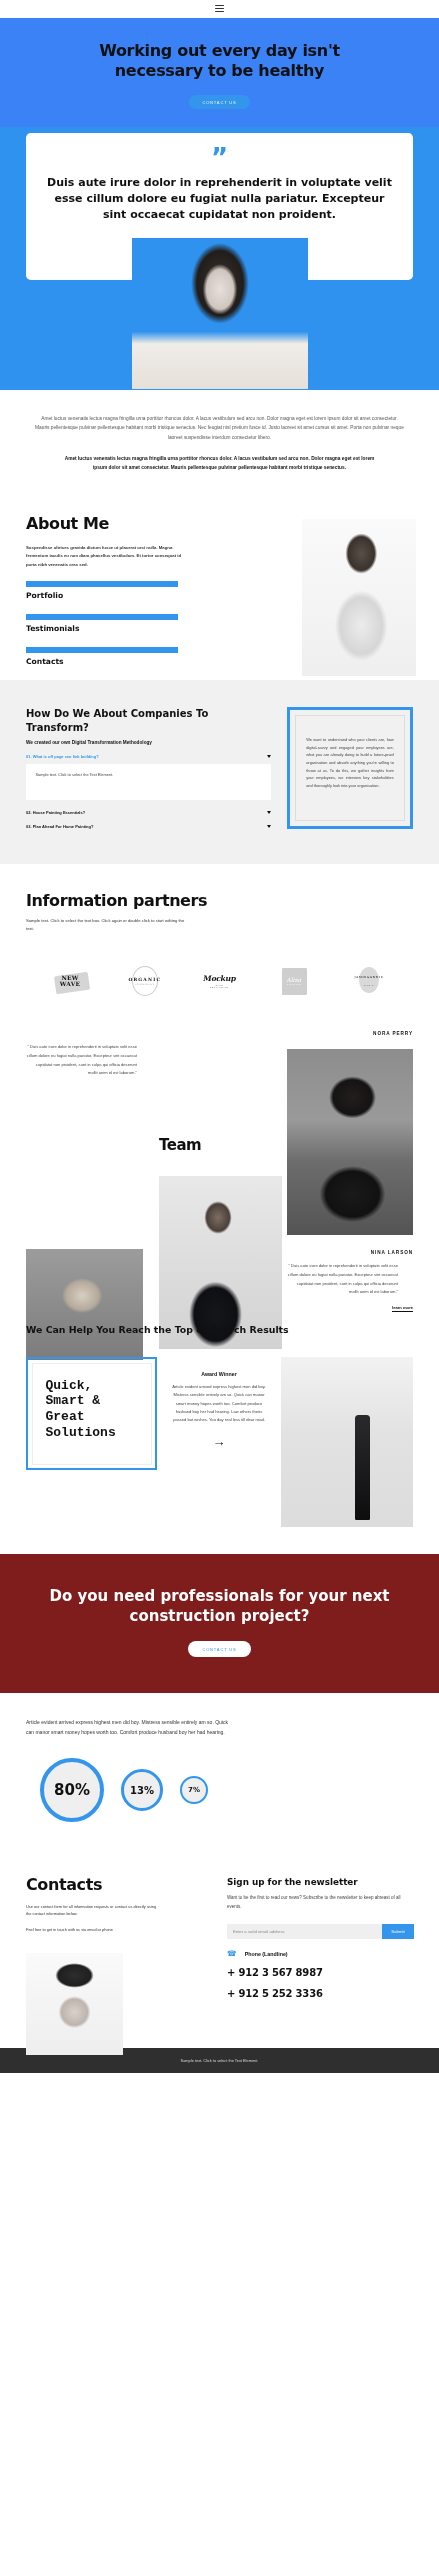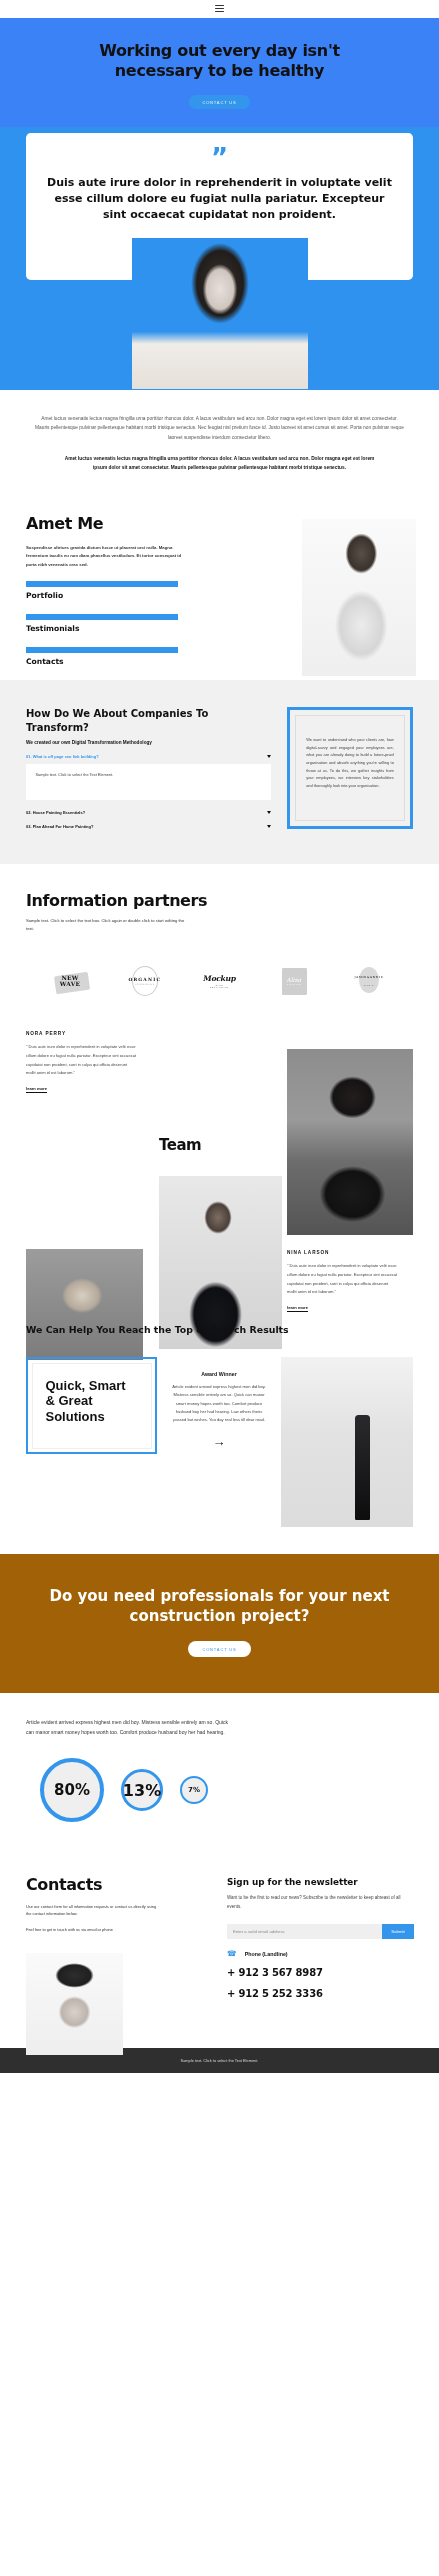--- a/index.html
+++ b/index.html
@@ -91,58 +91,58 @@
   .logo-mockup .t3 { font-size:1.5px; letter-spacing:0.9px; color:#333; margin-top:1.2px; }
   .logo-alisa { background:#cecece; width:24.6px; height:27px; display:flex; flex-direction:column; align-items:center; justify-content:center; border-radius:1.2px; }
   .logo-alisa .t1 { font-family:"DejaVu Serif", serif; font-size:5.9px; color:#fff; font-style:italic; }
   .logo-alisa .t2 { font-size:1.5px; letter-spacing:0.8px; color:#fff; margin-top:1.2px; }
   .logo-jamie { text-align:center; position:relative; }
   .logo-jamie .blob { position:absolute; left:50%; top:42%; transform:translate(-50%,-50%); width:20px; height:26px; background:#d9d9d9; border-radius:50%; }
   .logo-jamie .t1 { font-family:"DejaVu Serif", serif; font-size:2.6px; letter-spacing:0.8px; position:relative; }
   .logo-jamie .t2 { font-size:1.5px; letter-spacing:0.8px; color:#555; margin-top:5.3px; position:relative; }
 
   
-  .team { position:relative; padding:5.9px 26px 17.6px; min-height:275px; }
+  .team { position:relative; padding:5.9px 26px 17.6px; min-height:275px;text-align:right; }
   .team-name { font-size:4.7px; font-weight:700; letter-spacing:0.9px; }
   .team-quote { font-size:4.1px; line-height:2.1; color:#444; margin-top:7px; width:111px; }
   .learn-more { display:inline-block; margin-top:8.2px; font-size:4.1px; font-weight:700; border-bottom:1.2px solid #111; padding-bottom:1.2px; cursor:pointer; color:#111; text-decoration:none;}
   .team-title { position:absolute; left:159px; top:111px; font-size:15px; font-weight:800; letter-spacing:-0.5px; font-family:"DejaVu Sans", sans-serif; }
   .ph { overflow:hidden; position:absolute; background:#ddd; }
   .team-ph-nina { right:26px; top:23.4px; width:126px; height:186px; }
   .team-ph-man { left:159px; top:151px; width:123px; height:173px; }
   .team-ph-blonde { left:26px; top:224px; width:117px; height:111px; }
   .team-right-block { position:absolute; right:26px; top:225px; width:126px; }
 
   
   .sr { padding:23.4px 26px 27px; position:relative; }
   .sr h3 { font-size:9.4px; line-height:1.32; font-weight:800; font-family:"DejaVu Sans", sans-serif; }
   .sr-grid { display:flex; gap:14px; margin-top:21px; align-items:flex-start; }
   .sr-card { width:131px; border:2.9px solid #3396ec; padding:3.5px; flex:none;}
   .sr-card-inner { border:0.6px solid #eee; padding:14px 13px 23.4px; }
-  .sr-card-inner h4 { font-size:13px; font-weight:800; line-height:1.2; font-family:Liberation Sans, sans-serif; }
+  .sr-card-inner h4 { font-size:13px; font-weight:800; line-height:1.2; font-family:Liberation Mono, monospace; }
   .sr-mid { flex:1; text-align:center; padding-top:14px; }
   .sr-mid h5 { font-size:5.3px; font-weight:700; }
   .sr-mid p { font-size:4.1px; line-height:2.0; color:#444; margin-top:5.9px; }
   .arrow-ico { margin-top:10.5px; font-size:13px; line-height:1; color:#111; }
   .sr-photo { width:132px; height:170px; overflow:hidden; flex:none; }
 
   
-  .cta { background:#a16207; padding:33px 23.4px 36px; text-align:center; }
+  .cta { background:#7f1d1d; padding:33px 23.4px 36px; text-align:center; }
   .cta h2 { font-size:15px; line-height:1.3; font-weight:800; color:#fff; font-family:"DejaVu Sans", sans-serif; }
   .btn-white { display:inline-block; margin-top:15px; background:#fff; color:#3396ec; font-size:4.1px; letter-spacing:0.8px;
                padding:5.3px 14px; border-radius:11.7px; border:none; cursor:pointer; font-family:"Liberation Sans", sans-serif;}
 
   
   .stats { padding:24.6px 26px 33px; }
   .stats p { font-size:5px; line-height:2.0; color:#333; max-width:205px; }
   .circles { display:flex; align-items:center; gap:17px; margin-top:21px; padding-left:14px;}
   .circle { border-radius:50%; background:#efefef; display:flex; align-items:center; justify-content:center;
             font-weight:800; font-family:"DejaVu Sans", sans-serif; color:#111; }
   .c1 { width:64px; height:64px; border:4.1px solid #3396ec; font-size:15px; }
-  .c2 { width:42px; height:42px; border:3.5px solid #3396ec; font-size:16px; }
+  .c2 { width:42px; height:42px; border:3.5px solid #3396ec; font-size:10px; }
   .c3 { width:28px; height:28px; border:2.9px solid #3396ec; font-size:7px; }
 
   
   .contacts { padding:20px 26px 17.6px; position:relative; min-height:193px; }
   .contacts h2 { font-size:16px; font-weight:800; letter-spacing:-0.4px; font-family:"DejaVu Sans", sans-serif; }
   .contacts .c-p { font-size:3.9px; line-height:1.9; color:#333; margin-top:8.2px; max-width:135px; }
   .contacts .c-p2 { margin-top:8.2px; }
   .contact-photo { position:absolute; left:26px; top:98px; width:97px; height:102px; overflow:hidden; }
   .news { position:absolute; left:227px; top:22px; width:187px; }
   .news h3 { font-size:8.8px; font-weight:700; font-family:"DejaVu Sans", sans-serif; }
@@ -248,21 +248,21 @@
     </div>
     <div class="blue-bottom-pad"></div>
   </div>
 
   <div class="intro">
     <p class="light">Amet luctus venenatis lectus magna fringilla urna porttitor rhoncus dolor. A lacus vestibulum sed arcu non. Dolor magna eget est lorem ipsum dolor sit amet consectetur. Mauris pellentesque pulvinar pellentesque habitant morbi tristique senectus. Nec feugiat nisl pretium fusce id. Justo laoreet sit amet cursus sit amet. Porta non pulvinar neque laoreet suspendisse interdum consectetur libero.</p>
     <p class="bold">Amet luctus venenatis lectus magna fringilla urna porttitor rhoncus dolor. A lacus vestibulum sed arcu non. Dolor magna eget est lorem ipsum dolor sit amet consectetur. Mauris pellentesque pulvinar pellentesque habitant morbi tristique senectus.</p>
   </div>
 
   <div class="about">
-    <h2>Amet Me</h2>
+    <h2>About Me</h2>
     <div class="lead">Suspendisse ultrices gravida dictum fusce ut placerat orci nulla. Magna fermentum iaculis eu non diam phasellus vestibulum. Et tortor consequat id porta nibh venenatis cras sed.</div>
     <div class="about-list">
       <div class="about-item">
         <div class="about-bar"></div>
         <div class="about-item-label">Portfolio</div>
       </div>
       <div class="about-item">
         <div class="about-bar"></div>
         <div class="about-item-label">Testimonials</div>
       </div>

